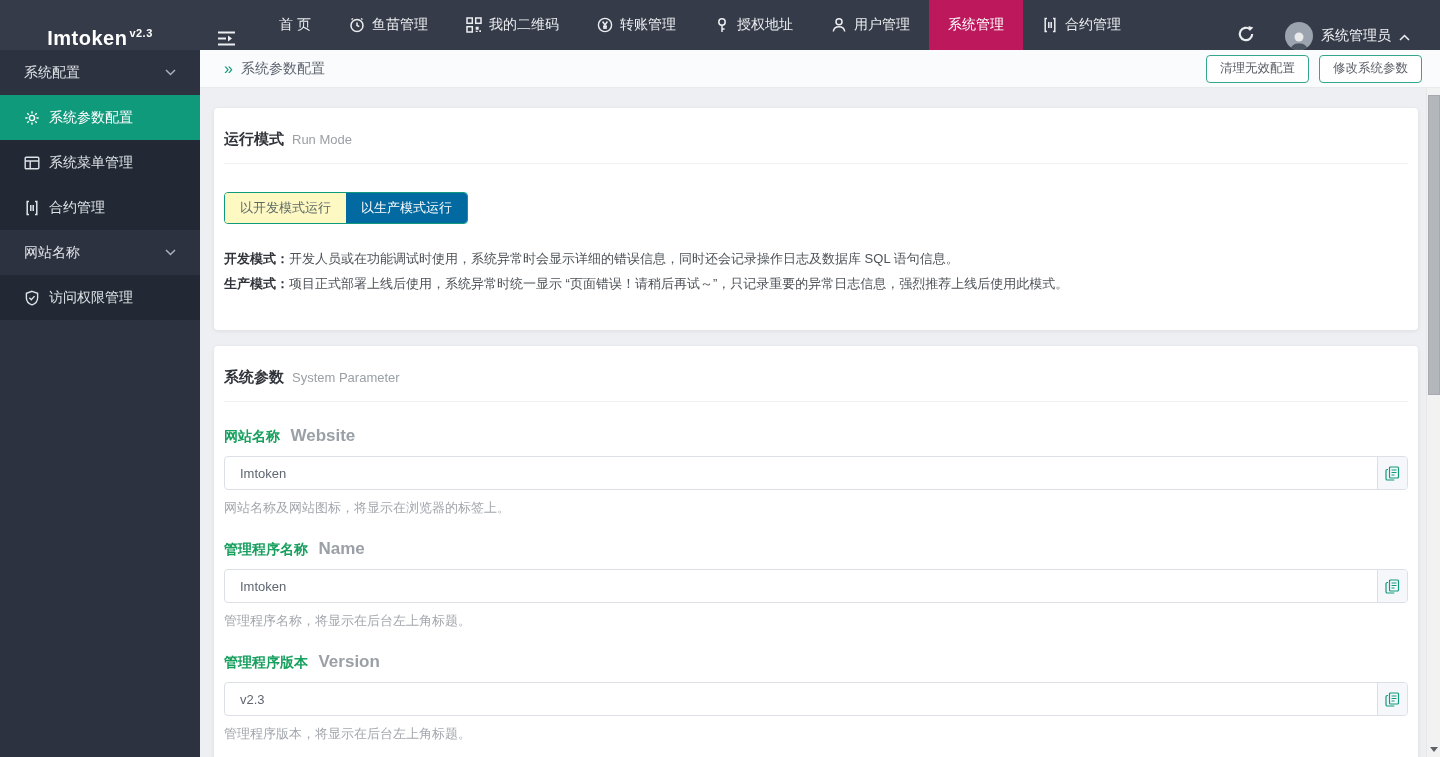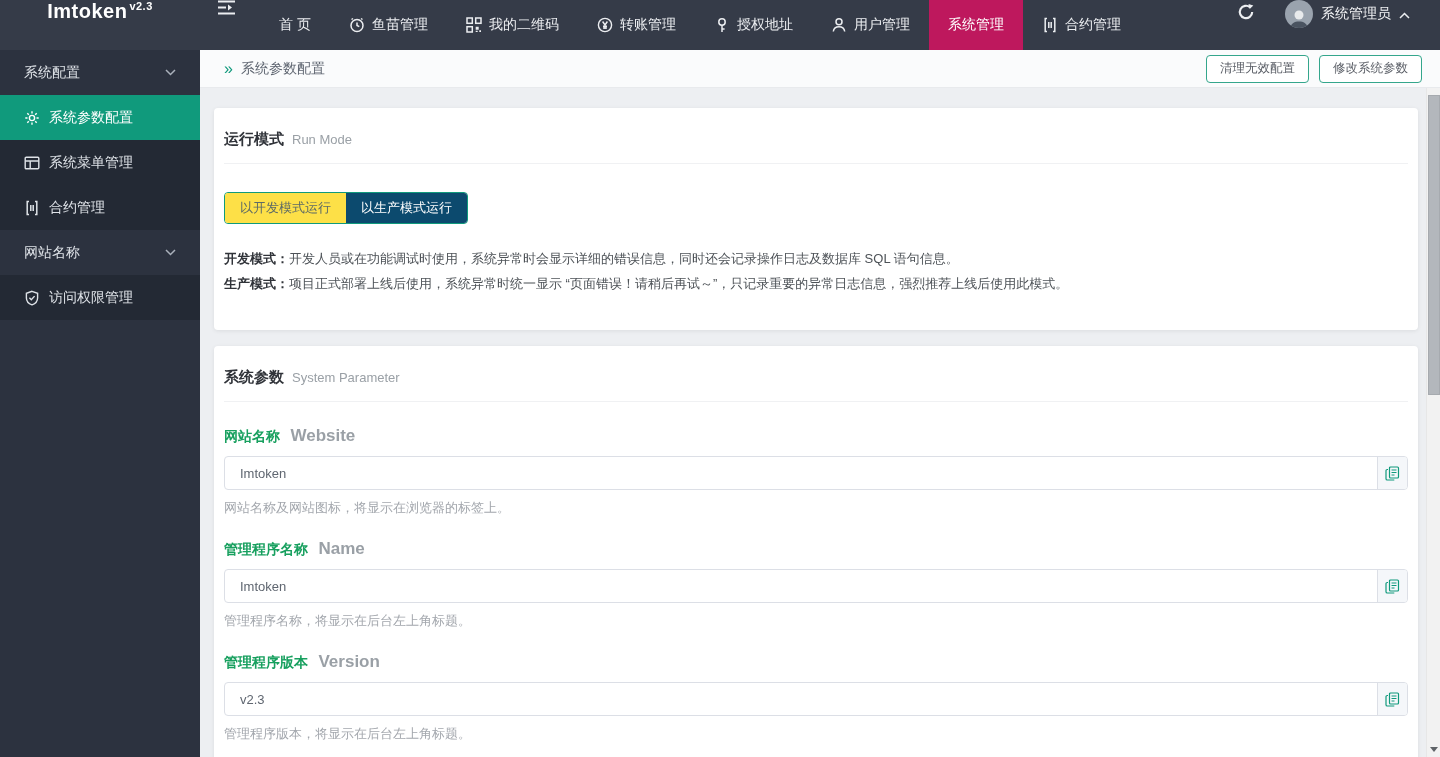--- a/index.html
+++ b/index.html
@@ -1,19 +1,19 @@
 <!DOCTYPE html>
 <html><head>
 <meta charset="utf-8">
 <style>
   * { margin:0; padding:0; box-sizing:border-box; }
   html,body { width:1440px; height:757px; overflow:hidden; font-family:"Liberation Sans","DejaVu Sans",sans-serif; background:#edeff2; }
 
   
-  .topbar { position:absolute; top:0; left:0; width:1440px; height:50px; background:#353b48; display:flex; align-items:flex-start; color:#eceef1; z-index:5; }
+  .topbar { position:absolute; top:0; left:0; width:1440px; height:50px; background:#353b48; display:flex; align-items:flex-end; color:#eceef1; z-index:5; }
   .logo { width:200px; text-align:center; color:#fff; font-size:20px; font-weight:bold; letter-spacing:.5px; }
   .logo sup { font-size:11px; font-weight:bold; margin-left:2px; }
   .collapse-btn { margin-left:17px; display:flex; align-items:center; cursor:pointer; }
   .topnav { display:flex; height:50px; margin-left:24px; align-items:stretch; }
   .nav-item { display:flex; align-items:center; gap:7px; padding:0 19px; font-size:14px; cursor:pointer; white-space:nowrap; }
   .nav-item.active { background:#be185d; color:#fff; }
   .nav-item svg { display:block; }
   .topbar-right { margin-left:auto; display:flex; align-items:center; gap:16px; padding-right:30px; }
   .refresh-btn { display:flex; align-items:center; cursor:pointer; margin-right:14px; }
   .userbox { display:flex; align-items:center; gap:8px; cursor:pointer; }
@@ -39,22 +39,22 @@
   
   .content { position:absolute; left:200px; top:88px; width:1226px; height:669px; overflow:hidden; }
   .card { background:#fff; margin:0 8px 0 14px; border-radius:4px; box-shadow:0 1px 4px rgba(0,0,0,.08); padding:0 10px; }
   .card-1 { margin-top:20px; height:222px; }
   .card-2 { margin-top:16px; height:640px; }
   .card-head { padding:22px 0 14px 0; border-bottom:1px solid #f0f1f3; display:flex; align-items:baseline; gap:8px; }
   .card-title { font-size:15px; font-weight:bold; color:#303339; }
   .card-sub { font-size:13px; color:#9aa0a6; }
 
   .toggle-group { display:inline-flex; margin-top:28px; border:1px solid #109a7c; border-radius:4px; overflow:hidden; }
-  .tbtn { height:30px; line-height:30px; padding:0 15px; font-size:13px; background:#fde047; color:#5d6a66; border:none; cursor:pointer; font-family:inherit; }
-  .tbtn.active { background:#0c4a6e; color:#fff; }
+  .tbtn { height:30px; line-height:30px; padding:0 15px; font-size:13px; background:#fef9c3; color:#5d6a66; border:none; cursor:pointer; font-family:inherit; }
+  .tbtn.active { background:#0369a1; color:#fff; }
 
   .descs { margin-top:22px; }
   .desc-line { font-size:13px; color:#4d5257; line-height:25px; }
   .desc-line b { color:#303339; }
 
   .fields { padding-top:24px; }
   .field { margin-bottom:22px; }
   .f-label { font-size:14px; font-weight:bold; color:#18a05f; }
   .f-en { font-size:17px; font-weight:bold; color:#9aa0a6; margin-left:6px; }
   .input-wrap { margin-top:10px; height:34px; display:flex; border:1px solid #dcdfe6; border-radius:4px; overflow:hidden; background:#fff; }

